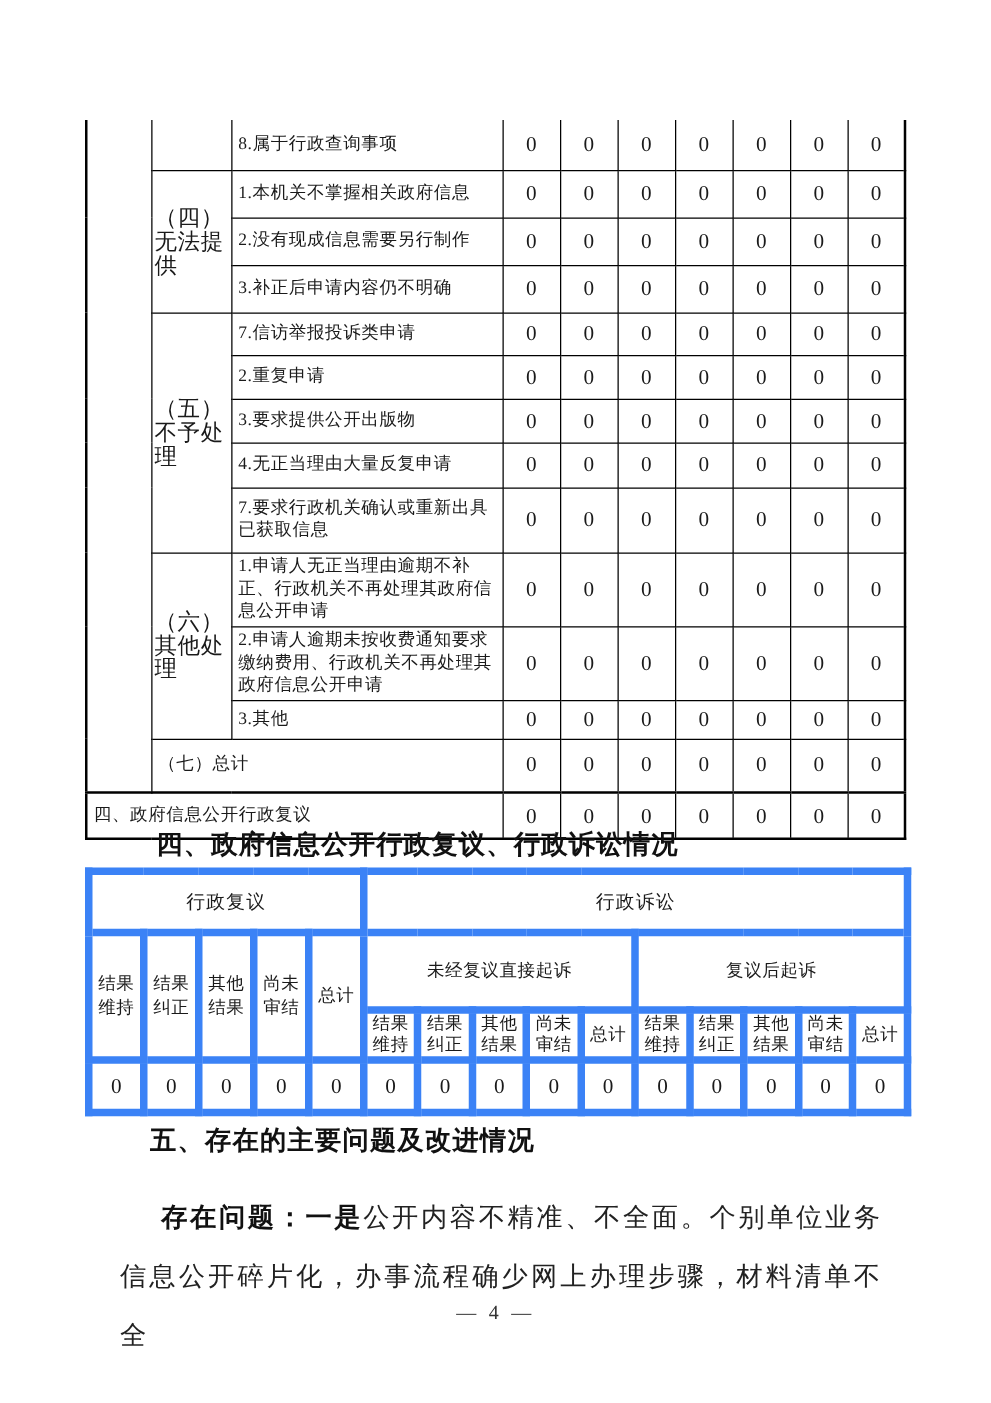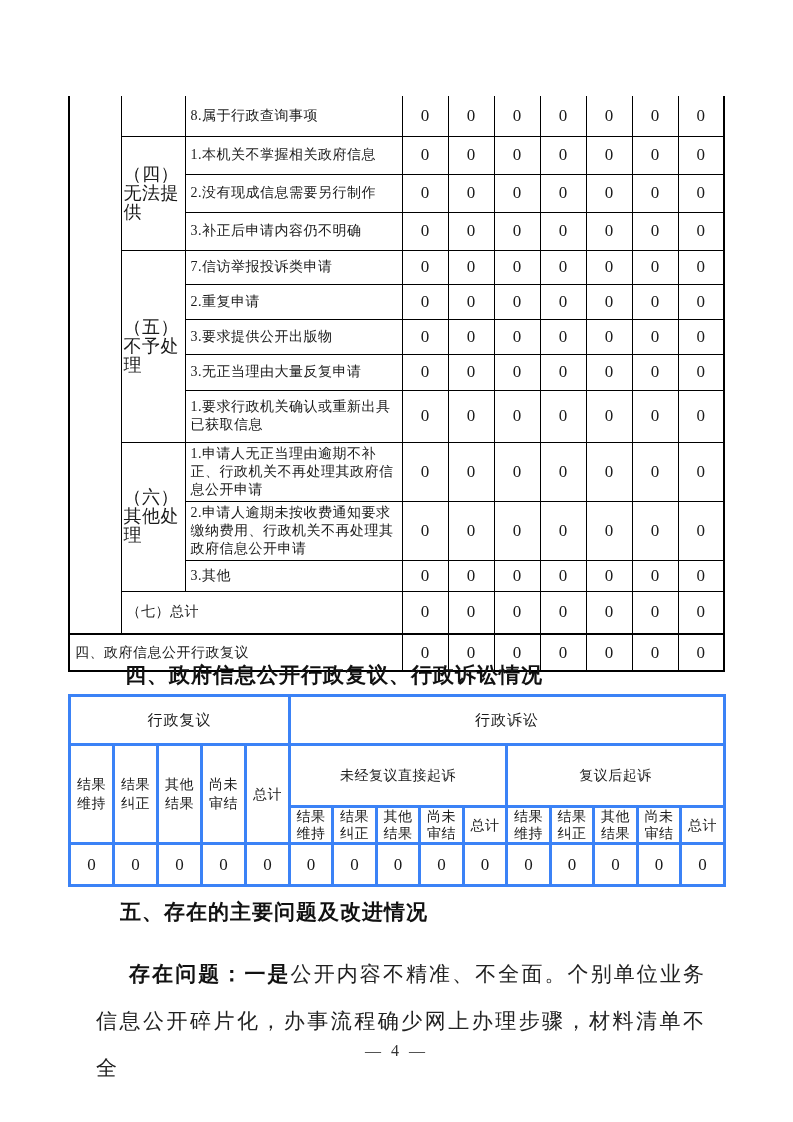--- a/index.html
+++ b/index.html
@@ -12,21 +12,21 @@
   .t1{left:68px;top:96px;width:655px;border:2px solid #000;border-top:none;}
   .t1 td{border:1px solid #000;vertical-align:middle;overflow:hidden;}
   .t1 tr:first-child td{border-top:none;}
   .t1 .lbl{font-size:14px;line-height:18px;padding:2px 5px;letter-spacing:0.5px;text-align:left;}
   .t1 .grp{font-size:18px;line-height:19px;padding:2px 2px;letter-spacing:0.5px;text-align:left;}
   .t1 .val{font-size:17px;text-align:center;}
   .t1 .rule2 td{border-top:2px solid #000;}
 
   
   .t2{left:68px;top:694px;width:655px;border:2px solid #000;}
-  .t2 td{border:3px solid #3b82f6;text-align:center;vertical-align:middle;overflow:hidden;}
+  .t2 td{border:6px solid #3b82f6;text-align:center;vertical-align:middle;overflow:hidden;}
   .t2 .h1{font-size:15px;letter-spacing:1px;border-bottom:2px solid #000;}
   .t2 .rh{font-size:14px;line-height:19px;letter-spacing:0.5px;padding:0 4px;}
   .t2 .sub{font-size:14px;line-height:17px;letter-spacing:0.5px;padding:0 2px;}
   .t2 .val{font-size:17px;border-top:2px solid #000;}
   .t2 .bl2{border-left:2px solid #000;}
 
   .sec-title{position:absolute;font-family:"Liberation Sans",sans-serif;font-weight:bold;
              font-size:21px;letter-spacing:1px;color:#111;white-space:nowrap;}
   .body-p{position:absolute;left:96px;top:930px;width:610px;font-size:21px;line-height:47px;
           letter-spacing:2px;text-align:justify;color:#222;}
@@ -121,31 +121,31 @@
       <td class="lbl">3.要求提供公开出版物</td>
       <td class="val">0</td>
       <td class="val">0</td>
       <td class="val">0</td>
       <td class="val">0</td>
       <td class="val">0</td>
       <td class="val">0</td>
       <td class="val">0</td>
     </tr>
     <tr style="height:36px">
-      <td class="lbl">3.无正当理由大量反复申请</td>
+      <td class="lbl">4.无正当理由大量反复申请</td>
       <td class="val">0</td>
       <td class="val">0</td>
       <td class="val">0</td>
       <td class="val">0</td>
       <td class="val">0</td>
       <td class="val">0</td>
       <td class="val">0</td>
     </tr>
     <tr style="height:52px">
-      <td class="lbl">1.要求行政机关确认或重新出具已获取信息</td>
+      <td class="lbl">7.要求行政机关确认或重新出具已获取信息</td>
       <td class="val">0</td>
       <td class="val">0</td>
       <td class="val">0</td>
       <td class="val">0</td>
       <td class="val">0</td>
       <td class="val">0</td>
       <td class="val">0</td>
     </tr>
     <tr style="height:55px">
       <td class="grp" rowspan="3">（六）其他处理</td>

